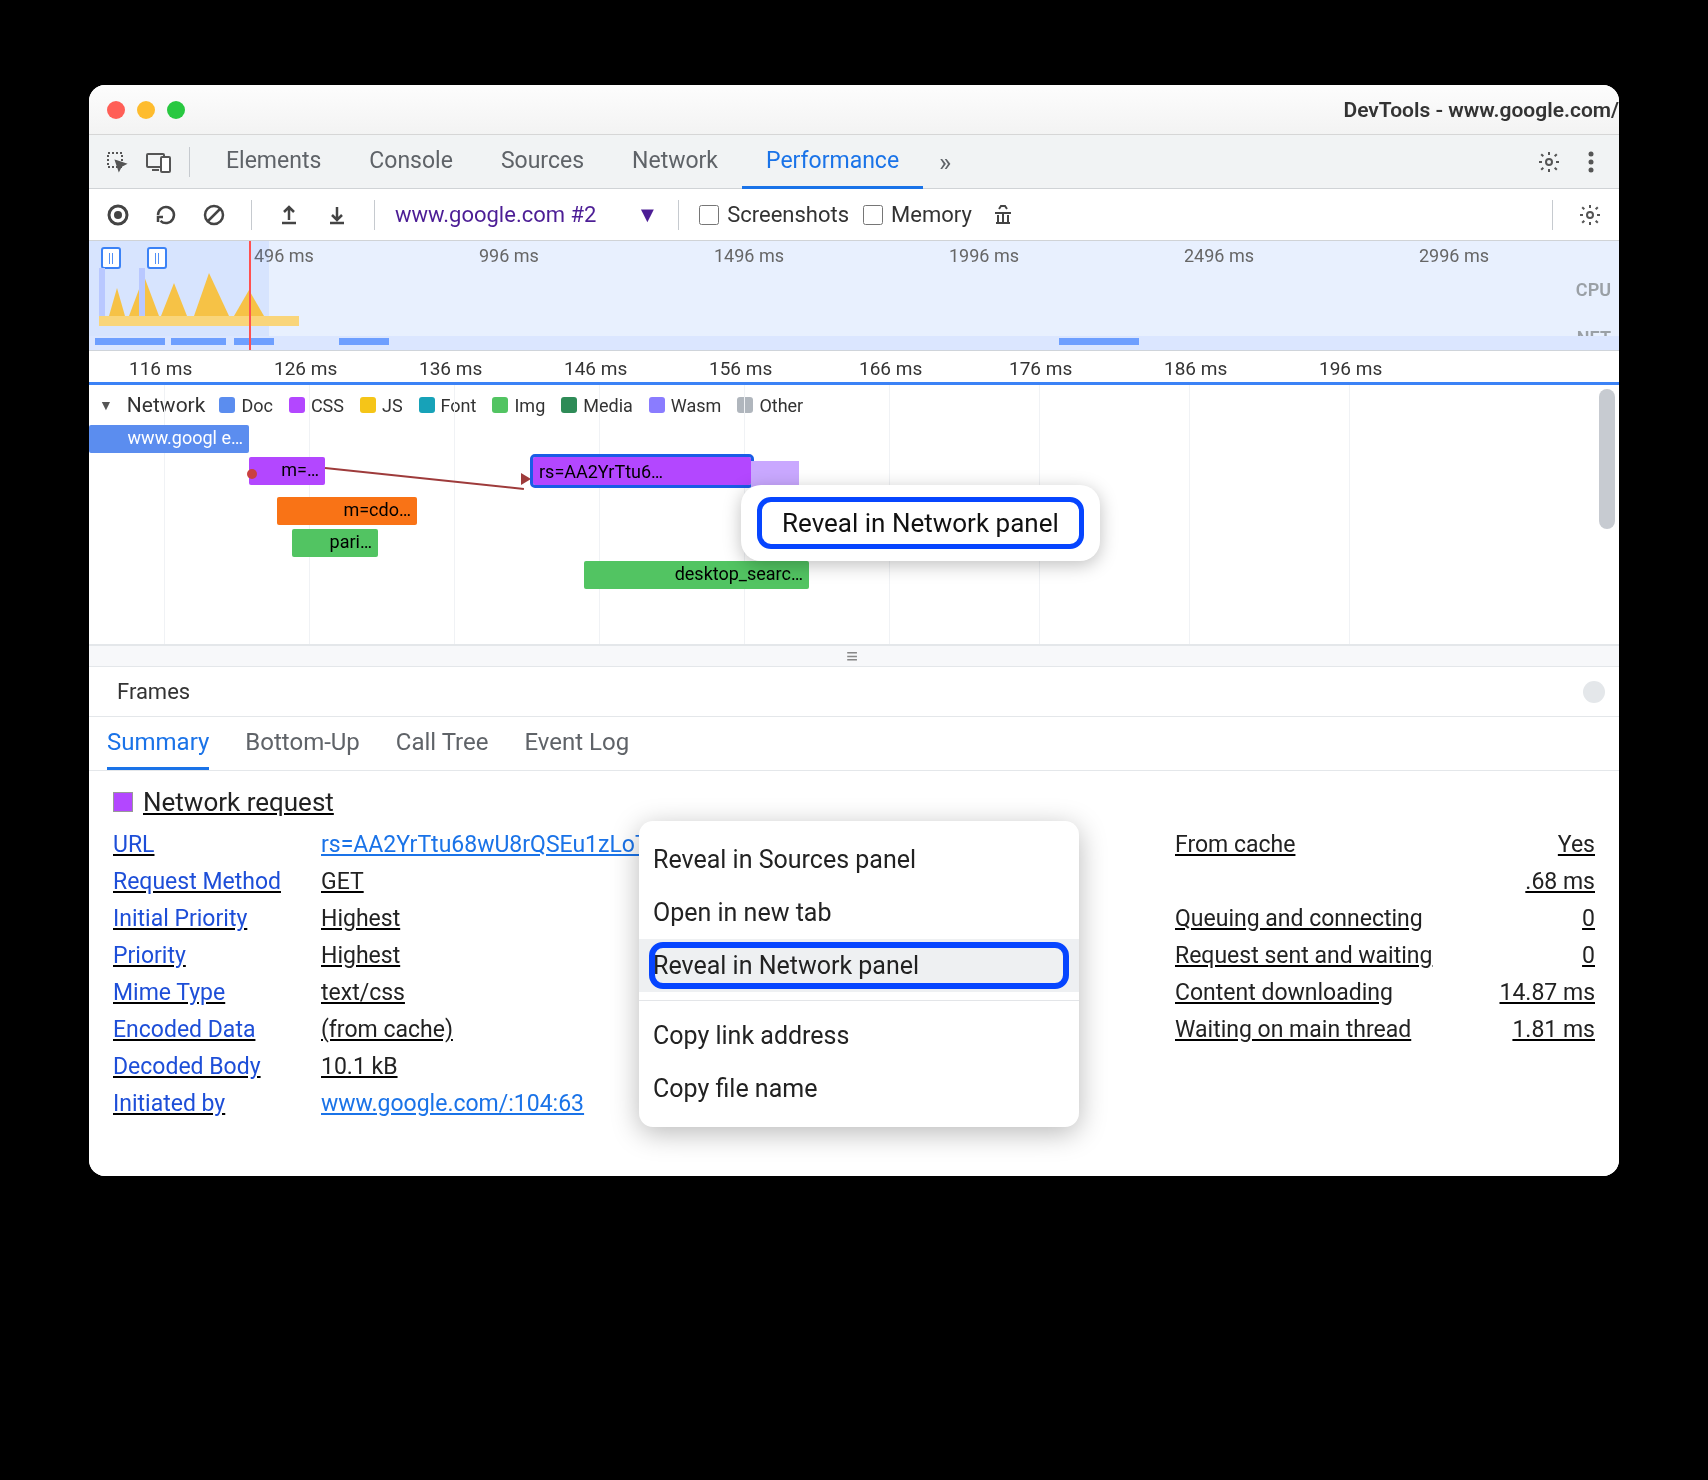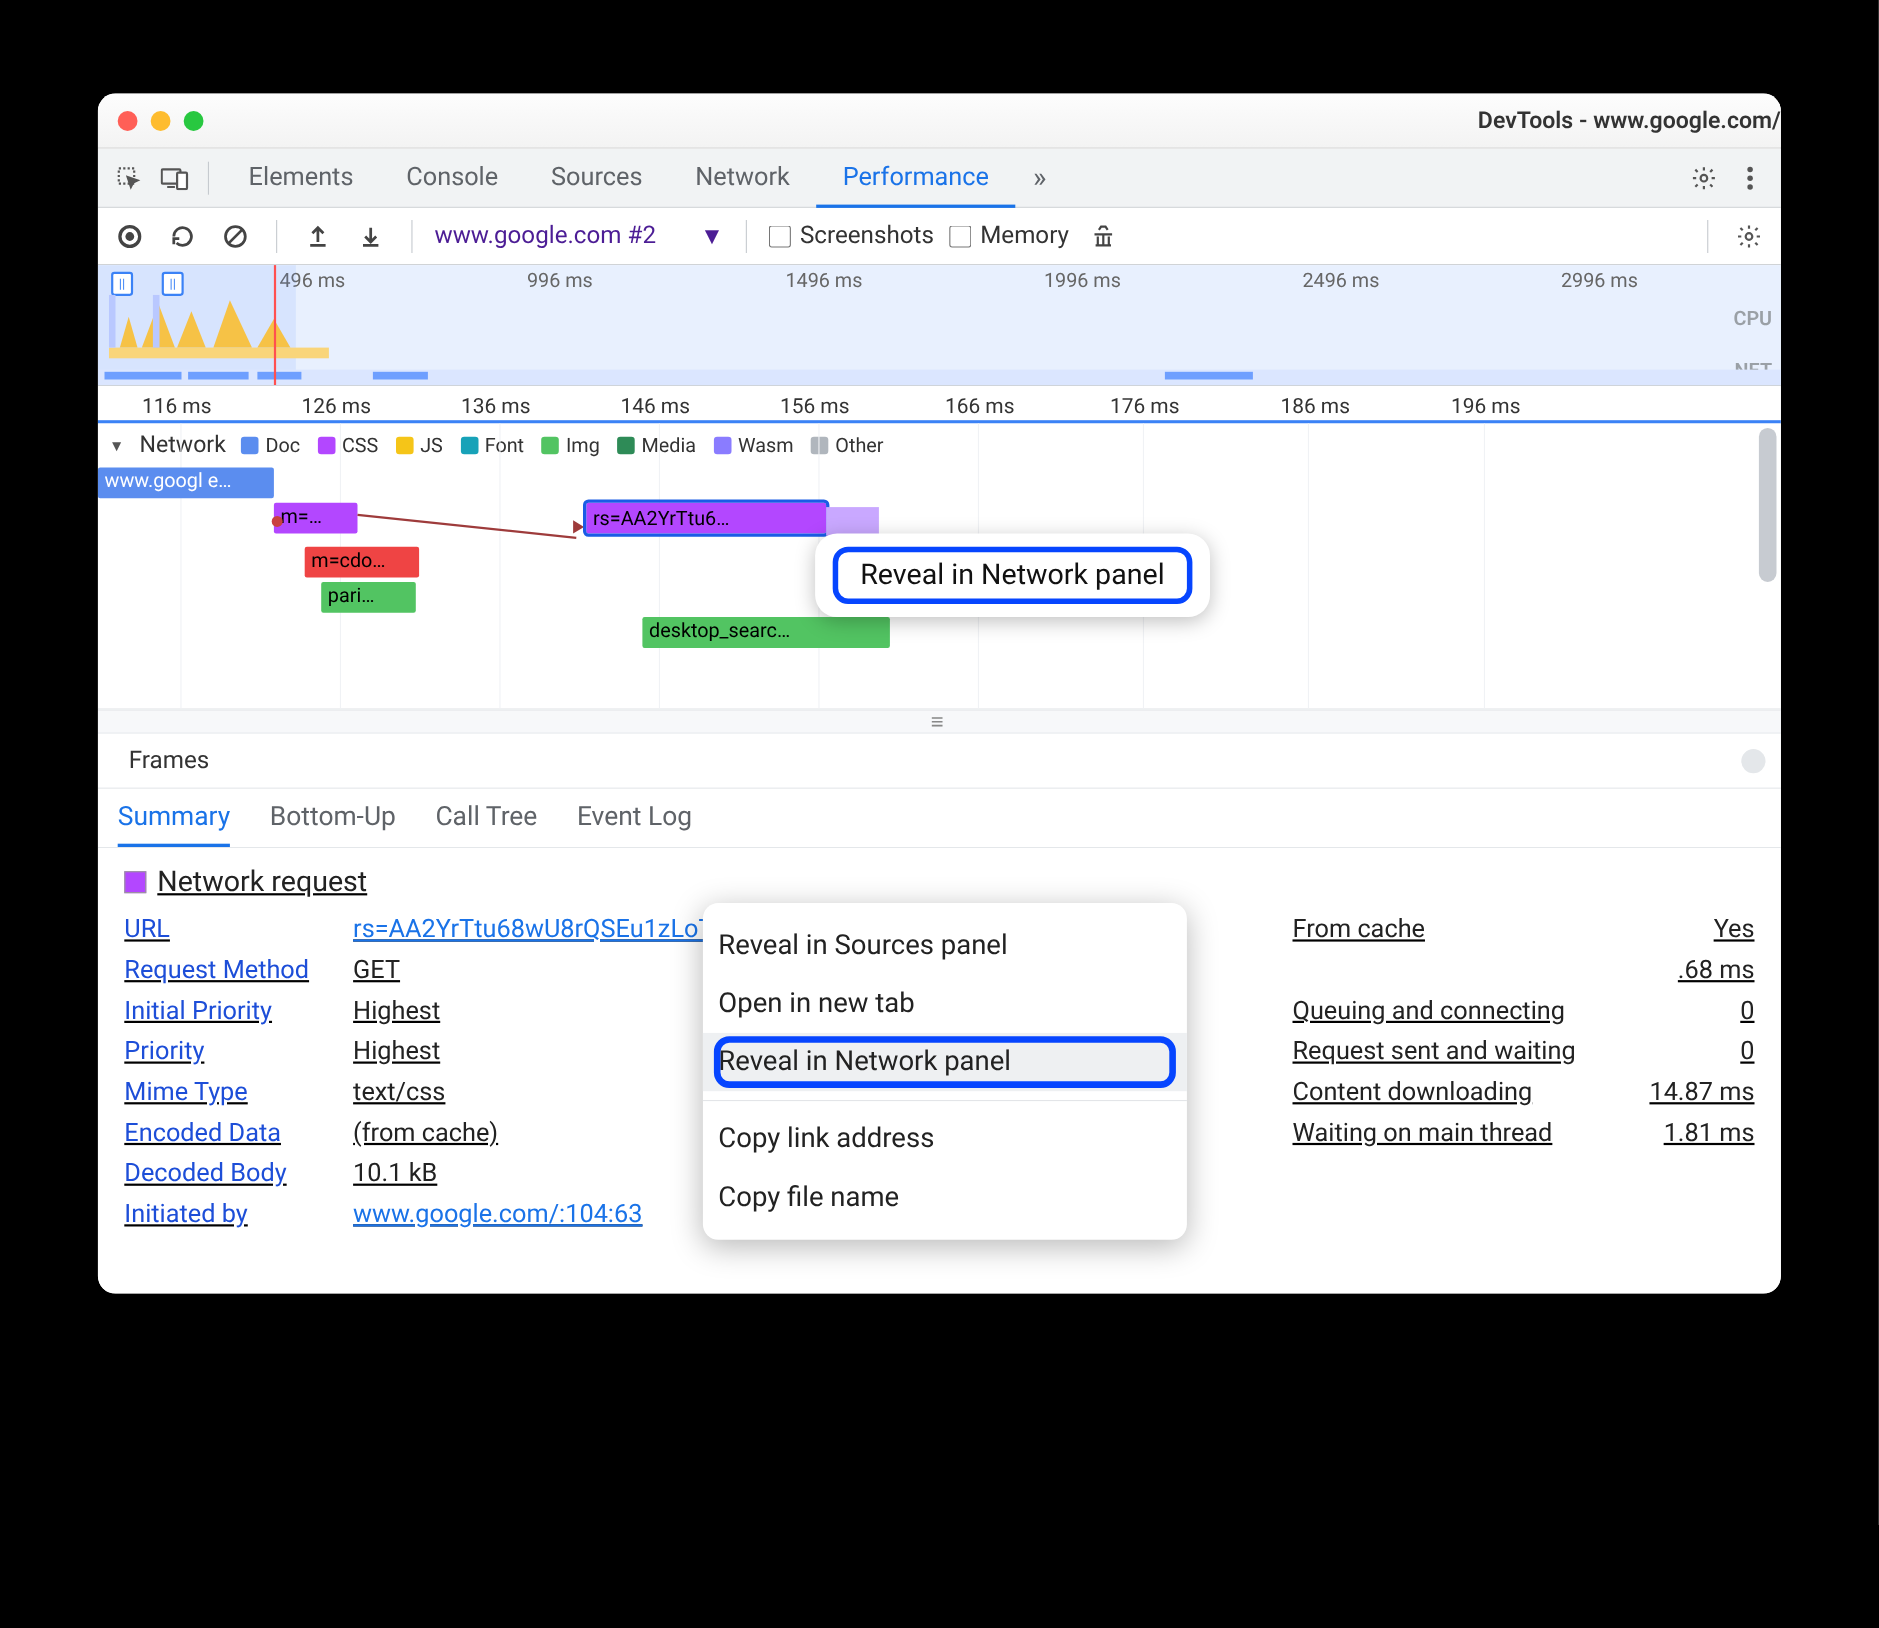--- a/index.html
+++ b/index.html
@@ -50,21 +50,21 @@
 
 .wf { background:#fff; position:relative; border-bottom:1px solid #e4e7ea;}
 .wf-grid{position:absolute;top:0;bottom:0;width:1px;background:#f0f2f5;}
 .wrow { height:32px; position:relative;}
 .catrow{height:40px;display:flex;align-items:center;padding-left:10px;gap:14px;}
 .catrow .tri{font-size:14px;color:#555;}
 .catlabel{font-size:21px;color:#333;}
 .legend{display:flex;gap:16px;align-items:center;}
 .lg{display:flex;align-items:center;gap:6px;font-size:18px;color:#333;}
 .lgbox{width:16px;height:16px;border-radius:3px;}
-.bar{position:absolute;height:28px;border-radius:2px;font-size:18px;color:#000;padding:2px 6px;overflow:hidden;white-space:nowrap;}
+.bar{position:absolute;height:28px;border-radius:2px;font-size:18px;color:#000;padding:2px 6px;overflow:hidden;white-space:nowrap;text-align:right;}
 .bar.sel{outline:3px solid #1a5ce6;}
 .wfconn{position:absolute;border-top:2px solid #9e3b3b;}
 .wfarrow{position:absolute;width:0;height:0;border-left:10px solid #9e3b3b;border-top:6px solid transparent;border-bottom:6px solid transparent;}
 
 
 .pop{position:absolute;background:#fff;border-radius:20px;padding:12px 16px;box-shadow:0 4px 18px rgba(0,0,0,0.25);font-size:26px;color:#111;}
 .pop .inner{border:5px solid #0645ff;border-radius:14px;padding:6px 20px;}
 
 
 .dragrow{height:22px;background:#f7f8fa;display:flex;align-items:center;justify-content:center;color:#888;border-top:1px solid #e4e7ea;border-bottom:1px solid #e4e7ea;font-size:20px;letter-spacing:4px;}
@@ -313,21 +313,21 @@
     </div>
     <div class="wrow" style="height:40px">
       <div class="bar" style="left:160px;width:76px;background:#b347ff;">m=…</div>
       <div style="position:absolute;left:158px;top:12px;width:10px;height:10px;background:#ca4040;border-radius:50%"></div>
       <div class="wfconn" style="left:236px;top:10px;width:200px;height:0;transform:rotate(6deg);transform-origin:left;"></div>
       <div class="wfarrow" style="left:432px;top:16px"></div>
       <div class="bar sel" style="left:444px;width:218px;background:#b347ff;">rs=AA2YrTtu6…</div>
       <div style="position:absolute;left:662px;top:4px;width:48px;height:26px;background:#c9a8ff;"></div>
     </div>
     <div class="wrow">
-      <div class="bar" style="left:188px;width:104px;background:#ef4444;">m=cdo…</div>
+      <div class="bar" style="left:188px;width:140px;background:#f97316;">m=cdo…</div>
     </div>
     <div class="wrow">
       <div class="bar" style="left:203px;width:86px;background:#52c462;">pari…</div>
     </div>
     <div class="wrow" style="height:40px">
       <div class="bar" style="left:495px;width:225px;background:#52c462;">desktop_searc…</div>
     </div>
 
     <div class="pop" style="left:652px;top:100px">
       <div class="inner">Reveal in Network panel</div>

